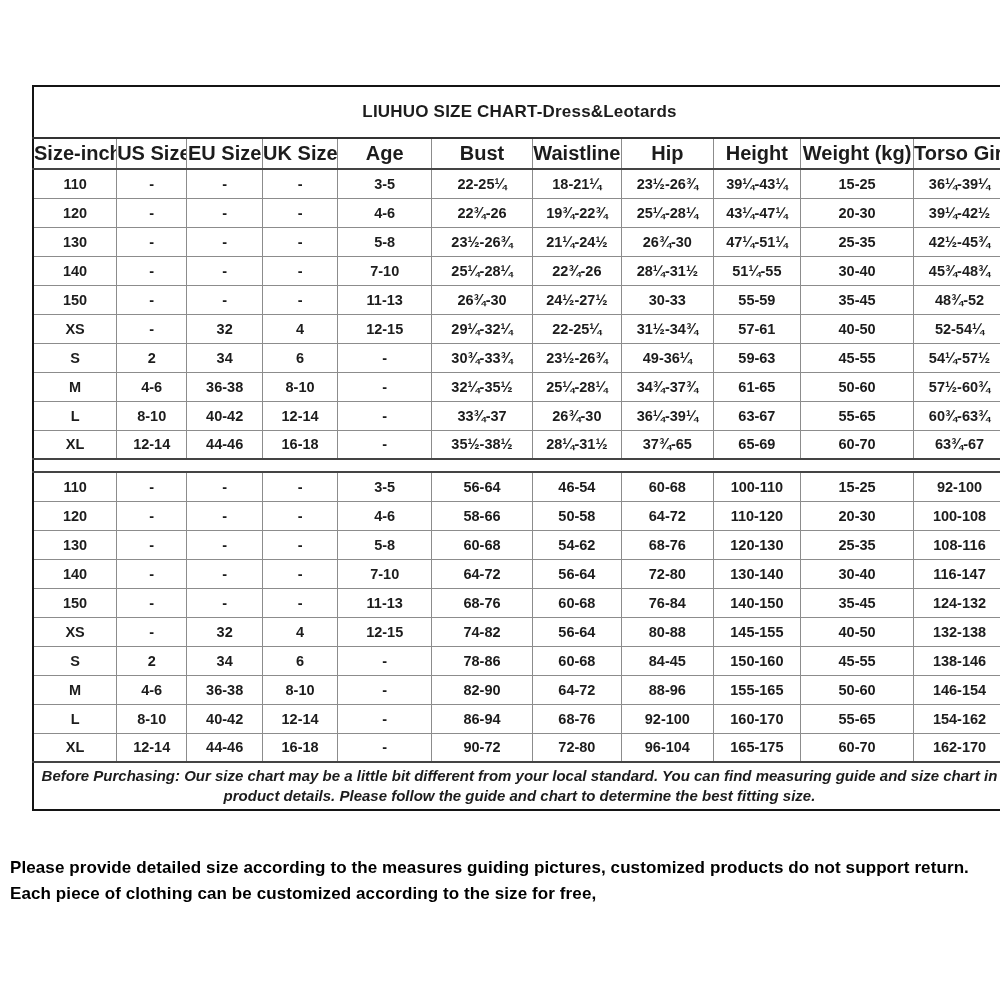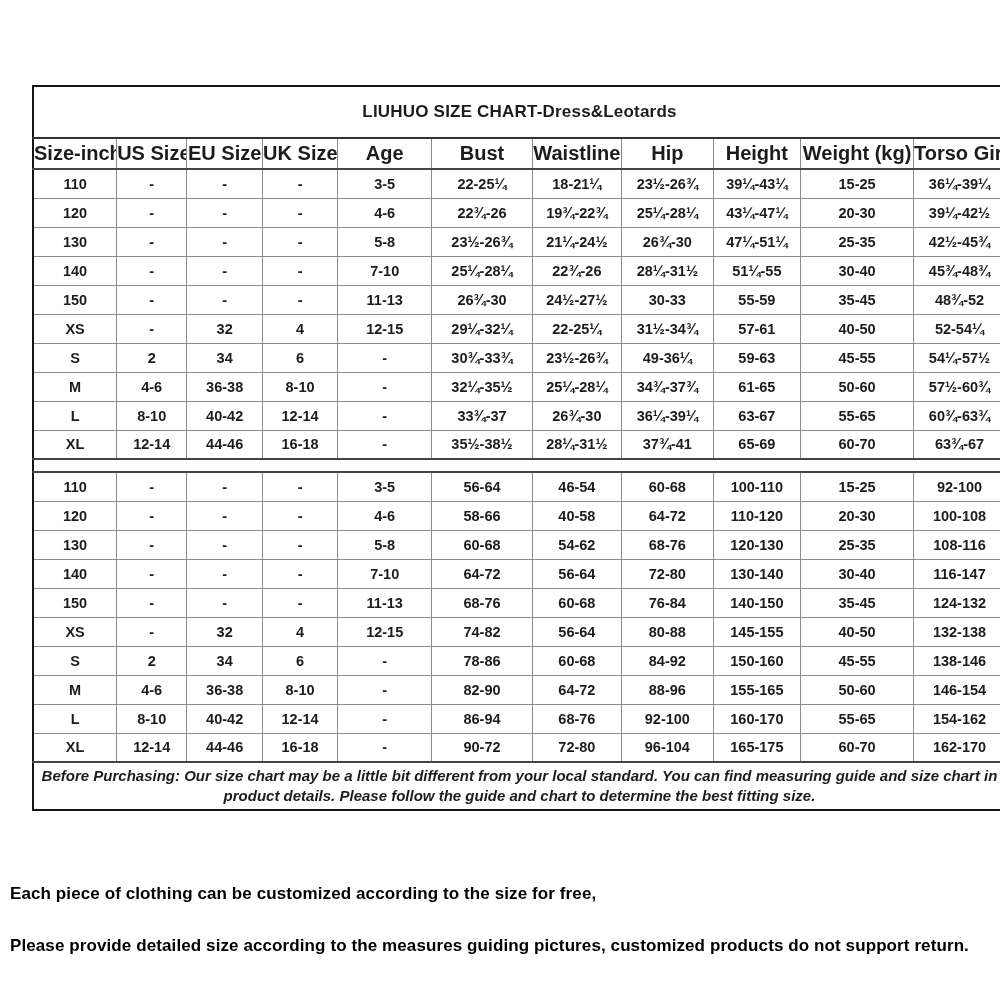--- a/index.html
+++ b/index.html
@@ -67,21 +67,21 @@
   .bottom-note {
     position: absolute;
     left: 10px;
     font-size: 17px;
     font-weight: bold;
     color: #000;
     white-space: nowrap;
     letter-spacing: 0.1px;
   }
   #note-line-1 { top: 860px; margin-top: 24px; }
-  #note-line-2 { top: 936px; }
+  #note-line-2 { top: 858px; }
 </style>
 </head>
 <body>
 
 <div class="chart-wrap">
   <table class="size-chart">
     <colgroup>
       <col style="width:8.6%">
         <col style="width:7.2%">
         <col style="width:7.8%">
@@ -231,21 +231,21 @@
           <td class="data">60¾-63¾</td>
         </tr>
         <tr>
           <td class="data">XL</td>
           <td class="data">12-14</td>
           <td class="data">44-46</td>
           <td class="data">16-18</td>
           <td class="data">-</td>
           <td class="data">35½-38½</td>
           <td class="data">28¼-31½</td>
-          <td class="data">37¾-41</td>
+          <td class="data">37¾-65</td>
           <td class="data">65-69</td>
           <td class="data">60-70</td>
           <td class="data">63¾-67</td>
         </tr>
       </tbody>
     <tbody>
       <tr>
         <td class="sep-cell" colspan="11"></td>
       </tr>
     </tbody>
@@ -263,21 +263,21 @@
           <td class="data">15-25</td>
           <td class="data">92-100</td>
         </tr>
         <tr>
           <td class="data">120</td>
           <td class="data">-</td>
           <td class="data">-</td>
           <td class="data">-</td>
           <td class="data">4-6</td>
           <td class="data">58-66</td>
-          <td class="data">40-58</td>
+          <td class="data">50-58</td>
           <td class="data">64-72</td>
           <td class="data">110-120</td>
           <td class="data">20-30</td>
           <td class="data">100-108</td>
         </tr>
         <tr>
           <td class="data">130</td>
           <td class="data">-</td>
           <td class="data">-</td>
           <td class="data">-</td>
@@ -329,21 +329,21 @@
           <td class="data">132-138</td>
         </tr>
         <tr>
           <td class="data">S</td>
           <td class="data">2</td>
           <td class="data">34</td>
           <td class="data">6</td>
           <td class="data">-</td>
           <td class="data">78-86</td>
           <td class="data">60-68</td>
-          <td class="data">84-92</td>
+          <td class="data">84-45</td>
           <td class="data">150-160</td>
           <td class="data">45-55</td>
           <td class="data">138-146</td>
         </tr>
         <tr>
           <td class="data">M</td>
           <td class="data">4-6</td>
           <td class="data">36-38</td>
           <td class="data">8-10</td>
           <td class="data">-</td>

